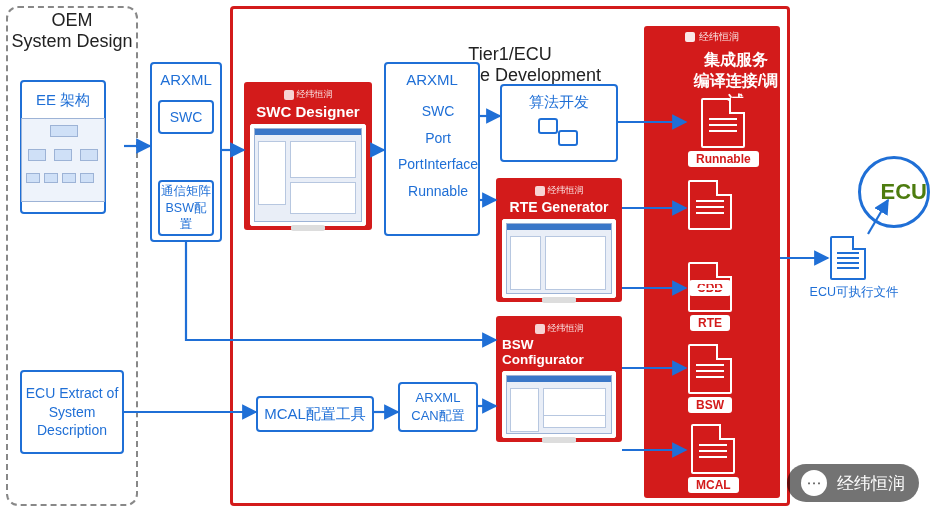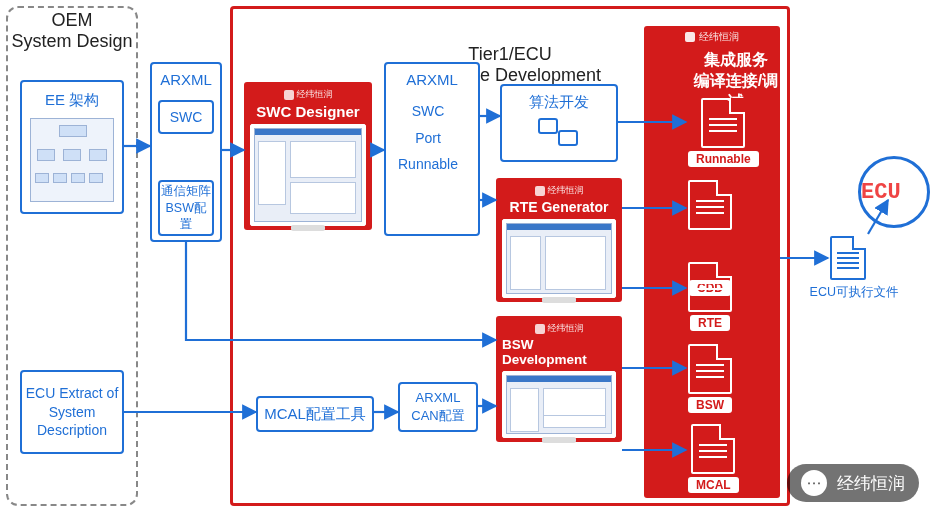--- a/index.html
+++ b/index.html
@@ -82,22 +82,22 @@
     box-shadow: 0 6px 0 #fff, 0 12px 0 #fff;
   }
   .fileitem { display:flex; flex-direction:column; align-items:center; gap:1px; }
   .fileitem .lbl {
     background:#fff; color:#d31b1b; font-size:12px; font-weight:700;
     padding:1px 8px; border-radius:3px;
   }
   
   .ecu-circle {
     width:72px;height:72px;border:3px solid #1f6fd6;border-radius:50%;
-    display:flex;align-items:center;justify-content:flex-start;
-    color:#ef4444;font-weight:700;font-size:22px;font-family:Liberation Mono, monospace;
+    display:flex;align-items:center;justify-content:flex-end;
+    color:#4d7c0f;font-weight:700;font-size:22px;
   }
   .blue-doc {
     width:36px;height:44px;border:2.5px solid #1f6fd6;border-radius:2px;position:relative;
   }
   .blue-doc::before{
     content:"";position:absolute;right:-2px;top:-2px;width:12px;height:12px;background:#fff;
     border-left:2.5px solid #1f6fd6;border-bottom:2.5px solid #1f6fd6;
   }
   .blue-doc .ln{position:absolute;left:5px;right:5px;top:14px;height:2px;background:#1f6fd6;
     box-shadow:0 5px 0 #1f6fd6,0 10px 0 #1f6fd6,0 15px 0 #1f6fd6;}
@@ -126,21 +126,21 @@
   }
   .algo-icon .b{position:absolute;border:2px solid #1f6fd6;border-radius:3px;background:#fff;}
 </style>
 </head>
 <body>
 
 <div class="abs oem-panel" style="left:6px; top:6px; width:132px; height:500px;"></div>
 <div class="abs panel-title" style="left:6px; top:10px; width:132px; white-space:pre-line;">OEM
 System Design</div>
 
-<div class="abs bluebox" style="left:20px; top:80px; width:104px; height:134px; justify-content:flex-start; padding-top:8px;">
+<div class="abs bluebox" style="left:20px; top:80px; width:86px; height:134px; justify-content:flex-start; padding-top:8px;">
   <span>EE 架构</span>
   <div class="ee-thumb" style="position:relative;margin-top:8px;width:84px;height:84px;">
     <div class="block" style="left:28px;top:6px;width:28px;height:12px;"></div>
     <div class="block" style="left:6px;top:30px;width:18px;height:12px;"></div>
     <div class="block" style="left:32px;top:30px;width:18px;height:12px;"></div>
     <div class="block" style="left:58px;top:30px;width:18px;height:12px;"></div>
     <div class="block" style="left:4px;top:54px;width:14px;height:10px;"></div>
     <div class="block" style="left:22px;top:54px;width:14px;height:10px;"></div>
     <div class="block" style="left:40px;top:54px;width:14px;height:10px;"></div>
     <div class="block" style="left:58px;top:54px;width:14px;height:10px;"></div>
@@ -173,20 +173,21 @@
       <div class="pane" style="left:33%;top:58%;width:62%;height:34%;"></div>
     </div>
   </div>
 </div>
 
 <div class="abs bluebox" style="left:384px; top:62px; width:96px; height:174px; justify-content:flex-start;">
   <div class="arxml-title">ARXML</div>
   <div class="arxml-list" style="align-self:flex-start;">
     <div>SWC</div>
     <div>Port</div>
+    <div>PortInterface</div>
     <div>Runnable</div>
   </div>
 </div>
 
 <div class="abs bluebox" style="left:500px; top:84px; width:118px; height:78px; justify-content:flex-start; padding-top:6px;">
   <span>算法开发</span>
   <div class="algo-icon" style="margin-top:6px;">
     <div class="b" style="left:0;top:0;width:20px;height:16px;"></div>
     <div class="b" style="left:20px;top:12px;width:20px;height:16px;"></div>
   </div>
@@ -199,21 +200,21 @@
     <div class="win">
         <div class="bar"></div>
       <div class="pane" style="left:3px;top:12px;width:30%;height:78%;"></div>
       <div class="pane" style="left:37%;top:12px;width:58%;height:78%;"></div>
     </div>
   </div>
 </div>
 
 <div class="abs redtool" style="left:496px; top:316px; width:126px; height:126px;">
   <div class="brand">经纬恒润</div>
-  <div class="title" style="font-size:13.5px;">BSW Development</div>
+  <div class="title" style="font-size:13.5px;">BSW Configurator</div>
   <div class="screen">
     <div class="win">
         <div class="bar"></div>
       <div class="pane" style="left:3px;top:12px;width:28%;height:78%;"></div>
       <div class="pane" style="left:35%;top:12px;width:60%;height:50%;"></div>
       <div class="pane" style="left:35%;top:68%;width:60%;height:24%;"></div>
     </div>
   </div>
 </div>
 

